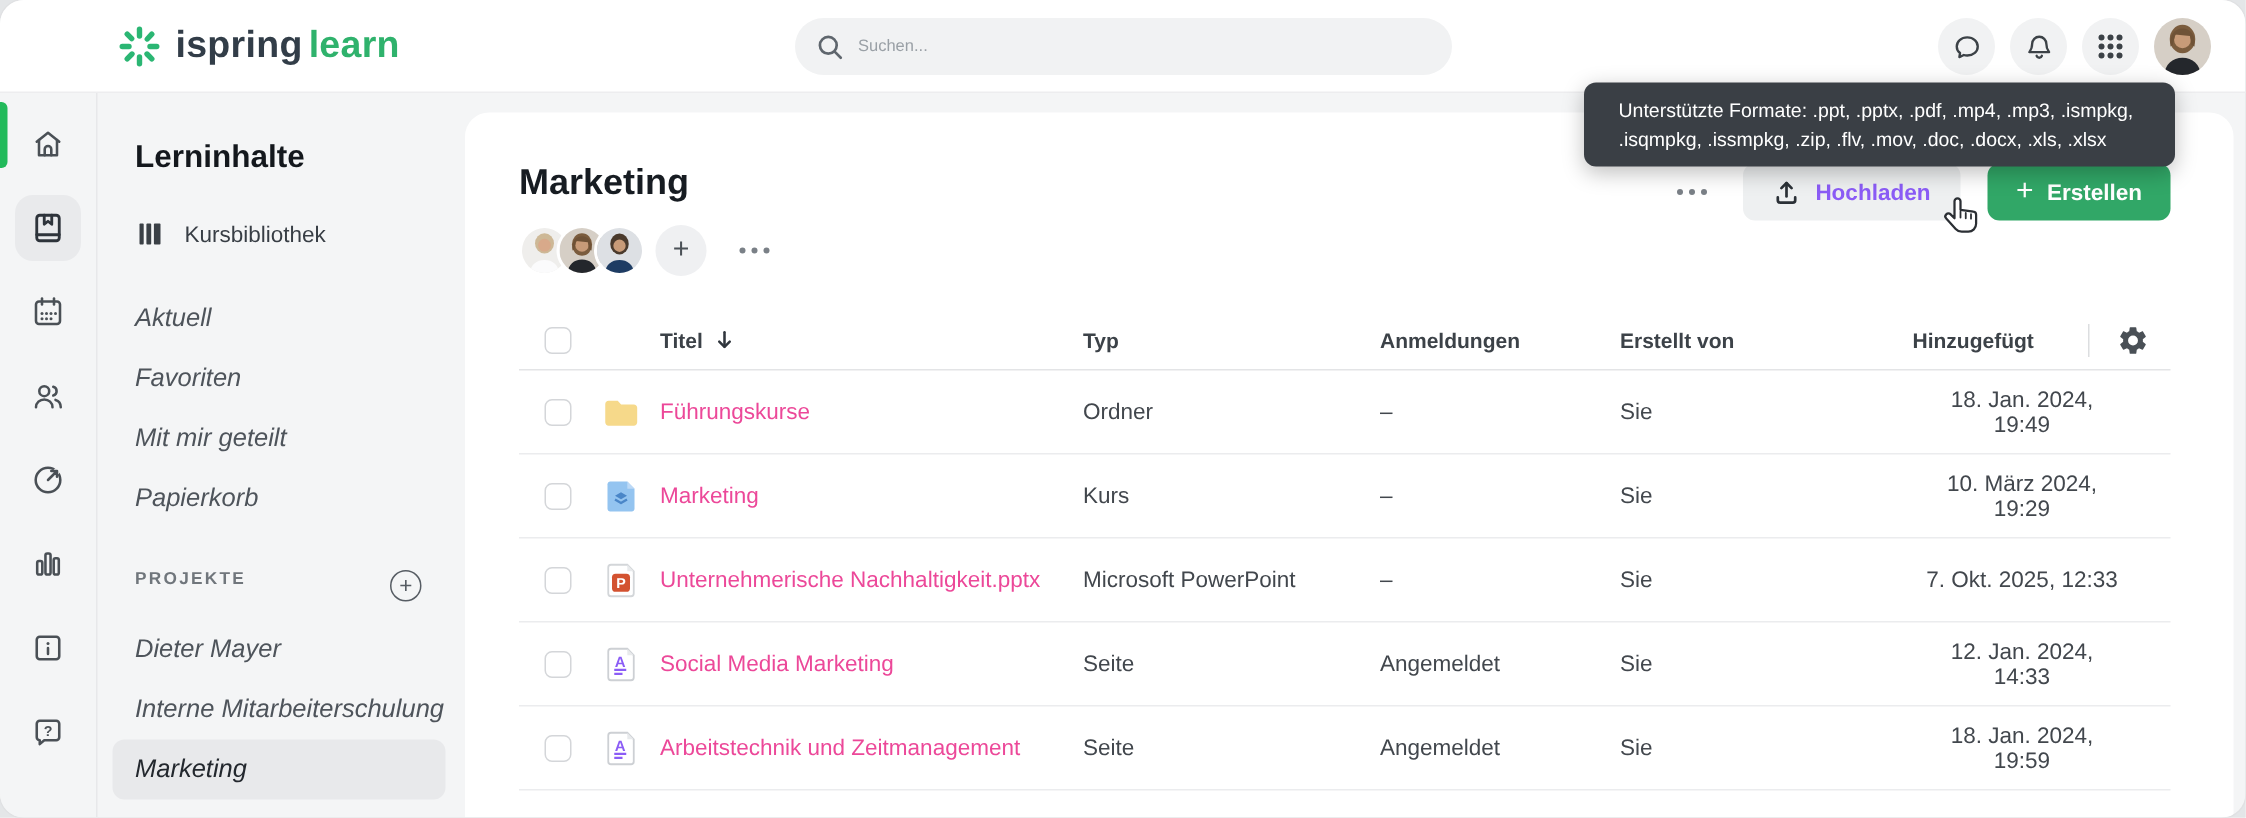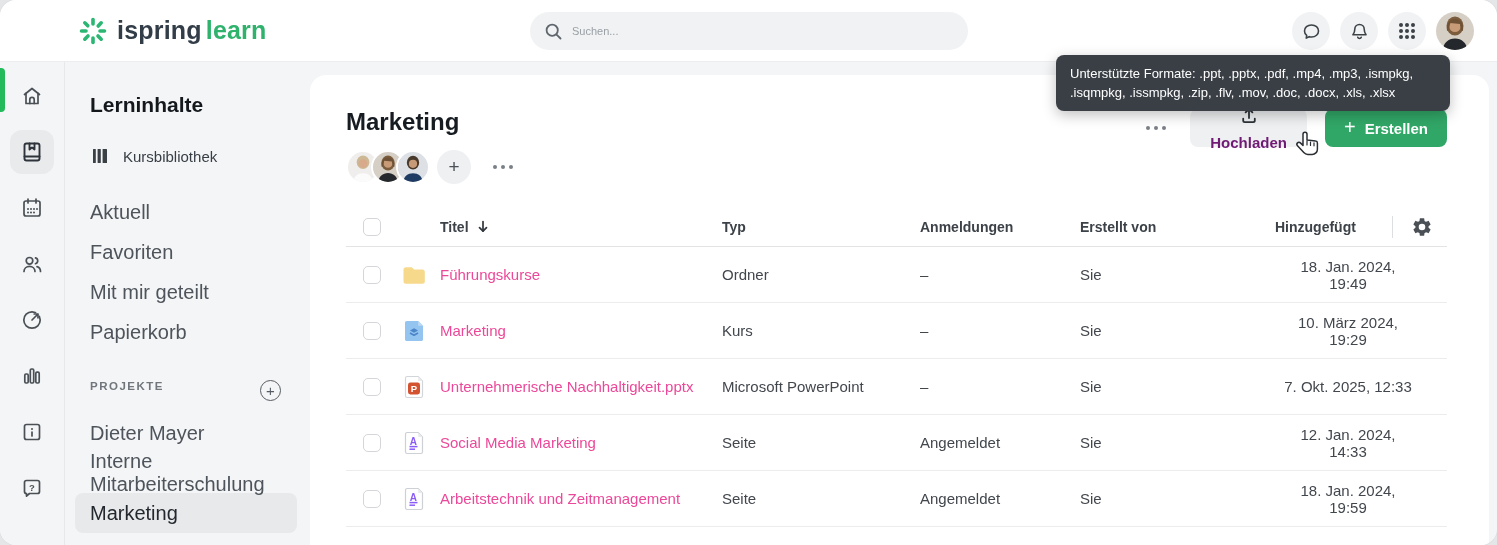--- a/index.html
+++ b/index.html
@@ -33,21 +33,21 @@
   .rail-indicator { position:absolute; left:0; top:68px; width:5px; height:44px; background:#22ba5b;
                     border-radius:0 4px 4px 0; }
 
   
   .sidebar { position:absolute; top:62px; left:66px; width:244px; bottom:0; background:#f4f5f6;
              padding-left:24px; }
   .sb-title { margin-top:31px; font-size:21px; font-weight:700; color:#14181d; }
   .sb-library { margin-top:19px; height:40px; display:flex; align-items:center; gap:13px;
                 color:#383e45; font-size:15px; cursor:pointer; }
   .sb-list { margin-top:16px; }
-  .sb-item { height:40px; display:flex; align-items:center; font-size:20px; color:#4e545b; cursor:pointer; }
+  .sb-item { height:40px; display:flex; align-items:center; font-size:17px; color:#4e545b; cursor:pointer;font-style:italic; }
   .sb-projects-header { margin-top:28px; height:28px; display:flex; }
   .sb-projects-label { font-size:11.5px; font-weight:700; letter-spacing:1.5px; color:#70767c; }
   .sb-plus { margin-left:auto; margin-right:29px; width:21px; height:21px; border-radius:50%;
              border:1.6px solid #565c63; color:#565c63; display:flex; align-items:center;
              justify-content:center; font-size:15px; line-height:1; cursor:pointer; padding-bottom:1px; }
   .sb-item.selected { background:#e8e9eb; border-radius:8px; margin-left:-15px; margin-right:13px;
                       padding-left:15px; color:#23282e; }
 
   
   .card { position:absolute; top:75px; left:310px; right:8px; bottom:0; background:#fff;
@@ -60,42 +60,42 @@
   .plus-btn { width:34px; height:34px; border-radius:50%; background:#eff0f2; color:#4b5157;
               display:flex; align-items:center; justify-content:center; font-size:19px; margin-left:7px;
               cursor:pointer; }
   .dots { display:flex; gap:4px; cursor:pointer; padding:6px; }
   .dots i { width:4px; height:4px; border-radius:50%; background:#7a8087; }
   .avatar-row .dots { margin-left:16px; }
 
   .actions { position:absolute; top:34px; right:42px; display:flex; align-items:center; gap:18px; }
   .btn { height:38px; border-radius:8px; display:flex; align-items:center; justify-content:center;
          font-size:15px; font-weight:600; cursor:pointer; border:none; font-family:"Liberation Sans",sans-serif; }
-  .btn-upload { background:#eef0f1; color:#701a75; padding:0 20px; gap:10px;flex-direction:column; }
+  .btn-upload { background:#eef0f1; color:#8b5cf6; padding:0 20px; gap:10px; }
   .btn-create { background:#31a767; color:#ffffff; padding:0 19px; gap:9px; }
   .btn-create .plus-glyph { font-size:20px; font-weight:400; line-height:1; margin-top:-2px; }
 
   
   .table { position:absolute; left:36px; right:42px; top:132px; }
   .tgrid { display:grid; grid-template-columns:35px 59px 282px 198px 160px 195px 1fr; align-items:center; }
   .thead { height:40px; border-bottom:1px solid #e3e4e6; font-size:14px; font-weight:700; color:#3c4248; }
   .trow  { height:56px; border-bottom:1px solid #ebecee; font-size:15px; color:#42474d; }
   .cell-title { color:#ec4899; cursor:pointer; }
   .checkbox { width:18px; height:18px; border:1.5px solid #d4d6d9; border-radius:5px; background:#fff;
               margin-left:17px; cursor:pointer; }
   .file-icon { width:28px; height:28px; margin-left:19px; }
   .th-title { display:flex; align-items:center; gap:7px; cursor:pointer; }
   .th-added { display:flex; align-items:center; }
   .th-sep { width:1px; height:22px; background:#dcdee0; margin-left:auto; margin-right:18px; }
   .gear { margin-right:14px; cursor:pointer; display:flex; }
   .cell-added { text-align:center; padding-right:32px;margin-left:6px; }
 
   
   .tooltip { position:absolute; left:1056px; top:55px; width:394px; background:#3a3f45; color:#fff;
-             border-radius:8px; padding:9px 14px; font-size:13px; line-height:19px; z-index:50;
+             border-radius:8px; padding:9px 23px; font-size:13px; line-height:19px; z-index:50;
              box-shadow:0 4px 14px rgba(0,0,0,.25); }
   .cursor { position:absolute; left:1294px; top:130px; z-index:60; pointer-events:none; }
 
   svg { display:block; }
 </style>
 </head>
 <body>
 
 <div class="window">
 

